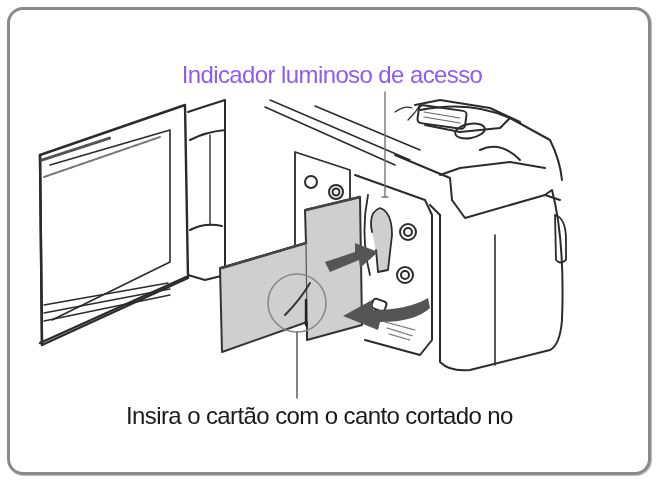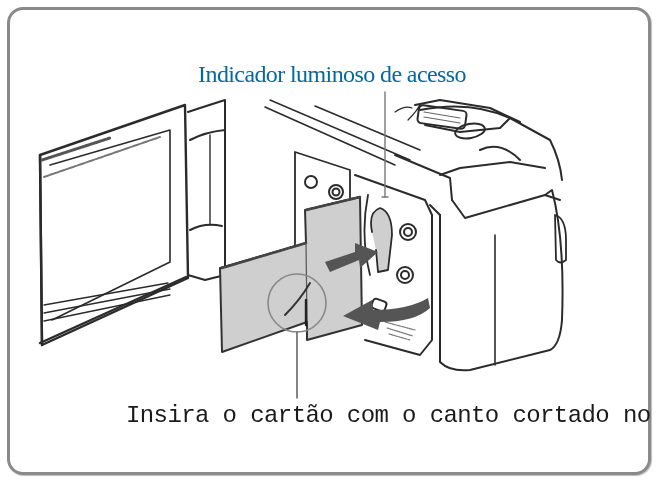--- a/index.html
+++ b/index.html
@@ -5,28 +5,28 @@
     html, body { margin: 0; padding: 0; background: #ffffff; }
     body { width: 662px; height: 484px; position: relative; overflow: hidden; }
     .frame {
       position: absolute; left: 7px; top: 7px; width: 644px; height: 468px;
       border: 3px solid #8a8a8a; border-radius: 16px; box-sizing: border-box;
       background: #ffffff;
       box-shadow: 1px 1px 1px #bdbdbd;
     }
     .caption-top {
       position: absolute; left: 0; top: 61px; width: 662px; text-align: center;
-      font-family: Liberation Serif, serif;
-      font-size: 24px; color: #0369a1; letter-spacing: -0.6px;
+      font-family: Liberation Sans, sans-serif;
+      font-size: 24px; color: #8b5cf6; letter-spacing: -0.6px;
       white-space: nowrap;
     }
     .caption-top span { position: relative; left: 1px; }
     .caption-bottom {
       position: absolute; left: 126px; top: 398px; width: 520px;
-      font-family: Liberation Mono, monospace;
+      font-family: Liberation Sans, sans-serif;
       font-size: 24px; line-height: 36px; color: #1a1a1a; letter-spacing: -0.6px;
     }
     .caption-bottom div { white-space: nowrap; }
     svg.illus { position: absolute; left: 0; top: 0; }
   </style>
 </head>
 <body>
 
 <div class="frame"></div>
 

